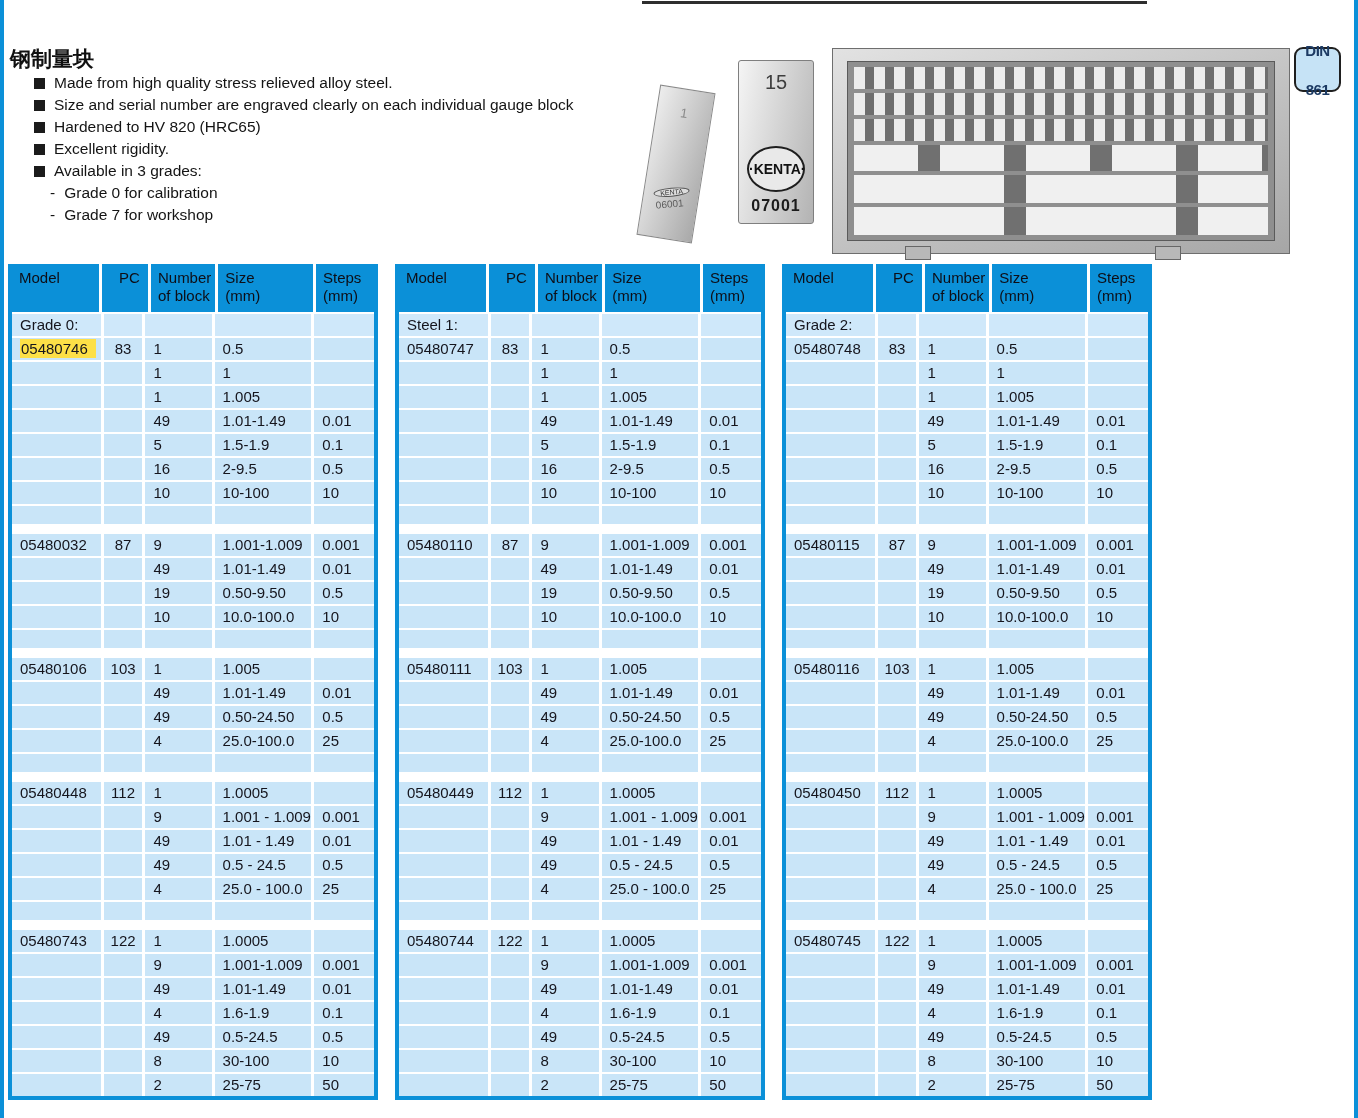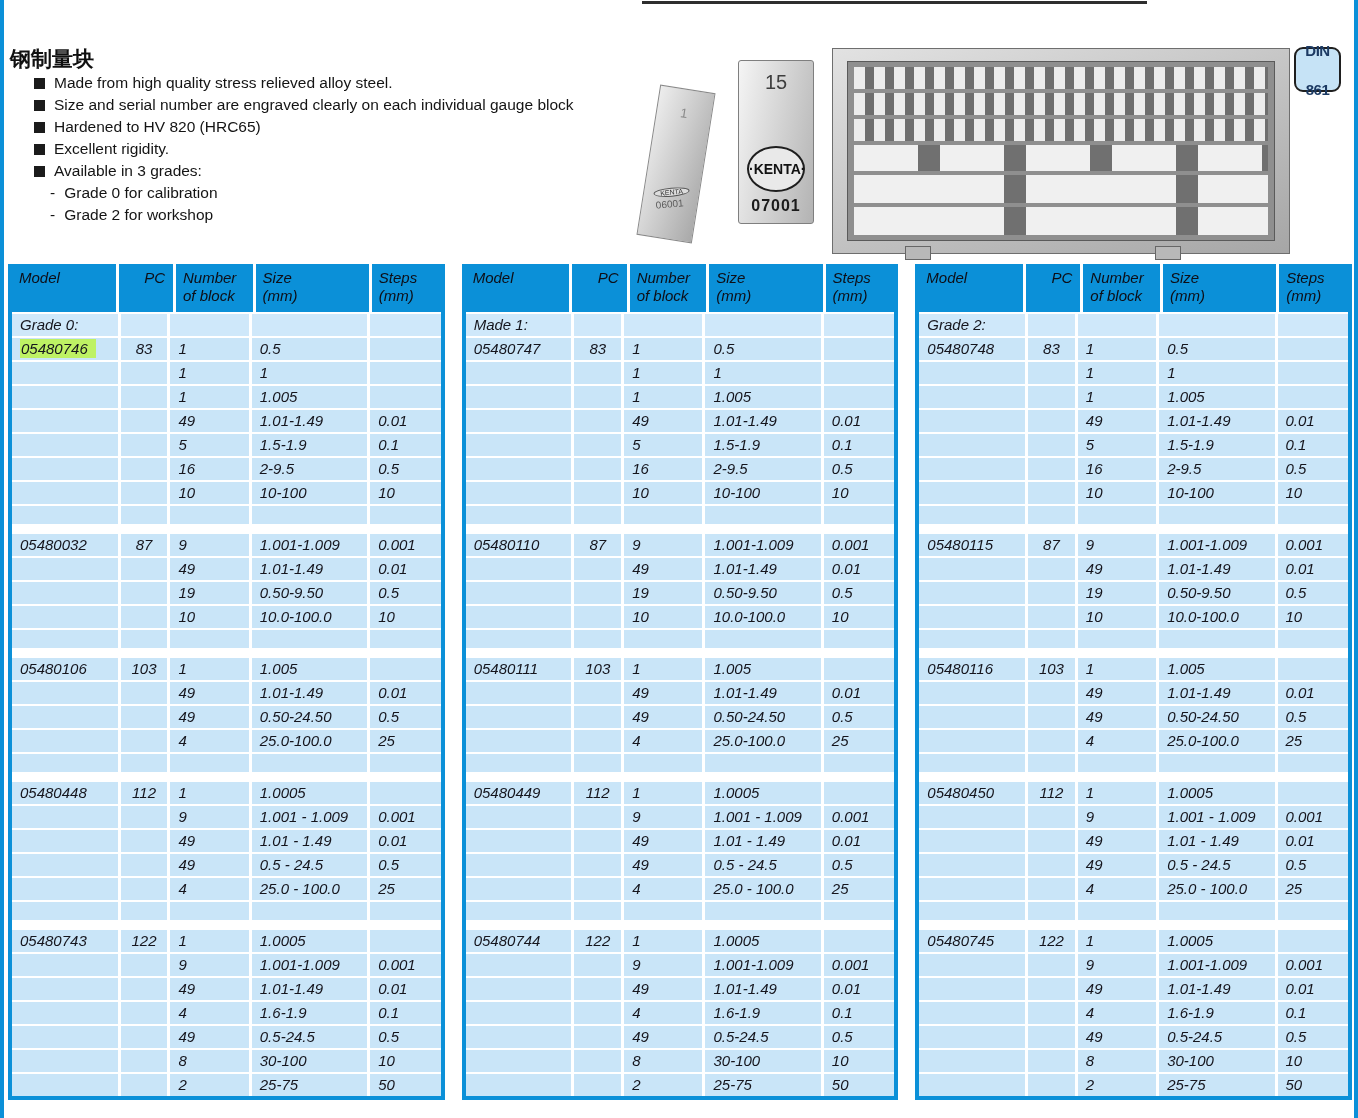--- a/index.html
+++ b/index.html
@@ -47,36 +47,36 @@
   .cr-m { height:26px; background:repeating-linear-gradient(90deg,#f0f0f0 0 64px,#707070 64px 86px); }
   .cr-l { height:28px; background:repeating-linear-gradient(90deg,#f0f0f0 0 150px,#707070 150px 172px); }
   .latch { position:absolute; bottom:-7px; width:26px; height:14px; background:#b8b8b8; border:1px solid #666; }
   .latch.l1 { left:72px; } .latch.l2 { right:108px; }
   .din-badge { position:absolute; left:1294px; top:47px; width:47px; height:45px; background:#c6e3f6;
                border:2px solid #1f1f1f; border-radius:9px; display:flex; flex-direction:column;
                justify-content:center; align-items:center; font-weight:bold; color:#1c3a63;
                font-size:15px; line-height:15px; letter-spacing:-0.5px;gap:24px; }
 
   
-  .tables { position:absolute; left:8px; top:264px; width:1344px; display:flex; gap:17px;font-style:italic; }
+  .tables { position:absolute; left:8px; top:264px; width:1144px; display:flex; gap:17px; }
   .gtable { flex:1; border-left:4px solid #0b90d8; border-right:4px solid #0b90d8;
             border-bottom:4px solid #0b90d8; background:#fff; }
   .thead { display:flex; gap:3px; background:#fff; }
   .hcell { background:#0b90d8; color:#0e0e16; font-size:15px; padding:5px 0 0 7px;
            white-space:pre-line; height:48px; line-height:18px; }
   .hcell.c1 { text-align:right; padding-left:0; padding-right:8px; }
   .row { display:flex; gap:3px; margin-top:2px; background:#fff; }
   .cell { background:#c9e5f8; height:22px; line-height:22px; font-size:15px; color:#15151d;
           padding-left:8px; overflow:hidden; white-space:nowrap; }
   .c0 { flex:25 0 0; } .c1 { flex:12 0 0; } .c2 { flex:18 0 0; } .c3 { flex:27.5 0 0; } .c4 { flex:16 0 0; }
   .cell.c1 { text-align:center; padding-left:0; }
   .row.grade .cell { background:#cfe8fa; }
   .row.empty .cell { height:18px; }
   .gsep { height:8px; background:#fff; }
-  .hl { background:#bef264; padding:1px 8px 1px 1px; }
+  .hl { background:#fde047; padding:1px 8px 1px 1px; }
 </style>
 </head>
 <body>
 
 <div class="page">
   <div class="edge left"></div>
   <div class="edge right"></div>
   <div class="artifact"></div>
 
 
@@ -97,21 +97,21 @@
       </div>
     <div class="feat">
         <span class="sq"></span>
         <span>Excellent rigidity.</span>
       </div>
     <div class="feat">
         <span class="sq"></span>
         <span>Available in 3 grades:</span>
       </div>
     <div class="subfeat">Grade 0 for calibration</div>
-    <div class="subfeat">Grade 2 for workshop</div>
+    <div class="subfeat">Grade 7 for workshop</div>
   </div>
 
   <div class="figures">
     <div class="block-small">
       <div class="bs-num">1</div>
       <div class="bs-oval">KENTA</div>
       <div class="bs-serial">06001</div>
     </div>
     <div class="block-large">
       <div class="bl-num">15</div>
@@ -386,21 +386,21 @@
         <div class="hcell c1">PC</div>
         <div class="hcell c2">Number
 of block</div>
         <div class="hcell c3">Size
 (mm)</div>
         <div class="hcell c4">Steps
 (mm)</div>
       </div>
       <div>
           <div class="row grade">
-            <div class="cell c0">Made 1:</div>
+            <div class="cell c0">Steel 1:</div>
             <div class="cell c1"></div>
             <div class="cell c2"></div>
             <div class="cell c3"></div>
             <div class="cell c4"></div>
           </div>
           <div class="row">
             <div class="cell c0">05480747</div>
             <div class="cell c1">83</div>
             <div class="cell c2">1</div>
             <div class="cell c3">0.5</div>

